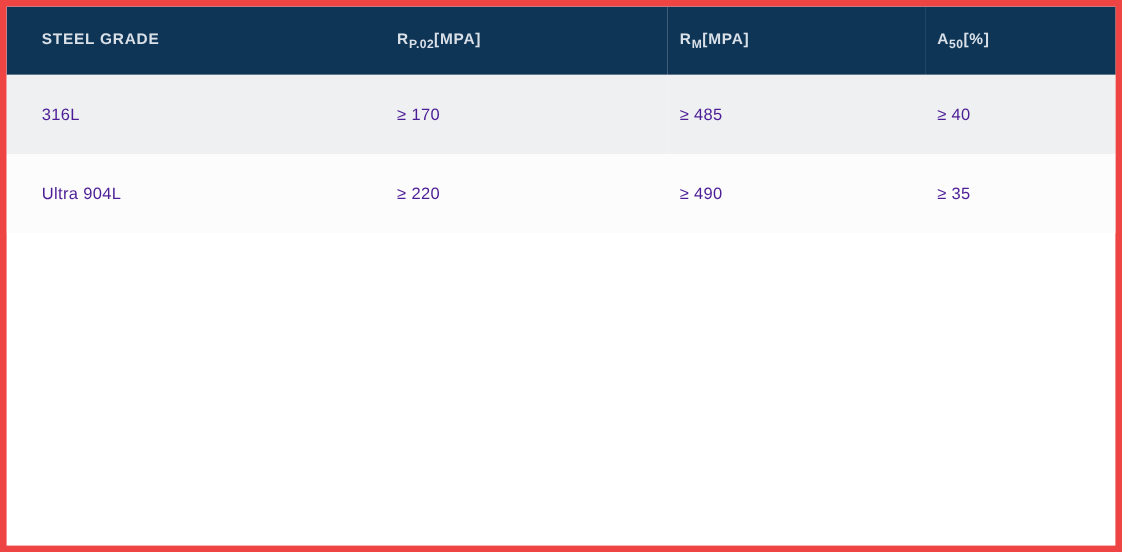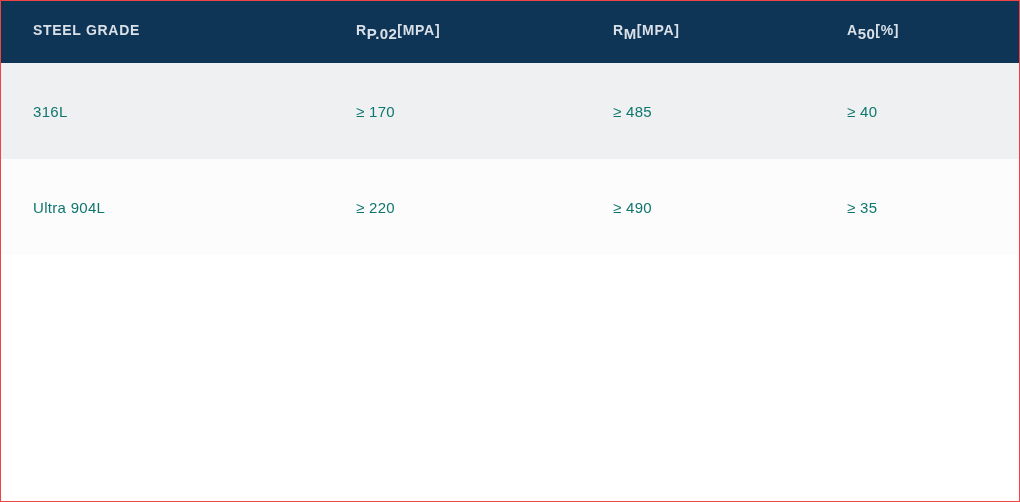--- a/index.html
+++ b/index.html
@@ -5,21 +5,21 @@
   html, body {
     margin: 0;
     padding: 0;
     background: #ffffff;
     font-family: "Liberation Sans", sans-serif;
   }
   .frame {
     width: 1020px;
     height: 502px;
     box-sizing: border-box;
-    border: 1px solid #ef4444;
+    border: 6px solid #ef4444;
     background: #ffffff;
     overflow: hidden;
   }
   table.grades {
     width: 100%;
     border-collapse: collapse;
     table-layout: fixed;
   }
   col.c1 { width: 344px; }
   col.c2 { width: 257px; }
@@ -31,31 +31,31 @@
     color: #d9e0e7;
     height: 62px;
     text-align: left;
     vertical-align: middle;
     font-size: 14px;
     font-weight: bold;
     letter-spacing: 0.7px;
     padding: 0;
   }
   thead th sub {
-    font-size: 15px;
+    font-size: 11px;
     letter-spacing: 0.4px;
     text-align: center;
   }
   tbody td {
     height: 64px;
     vertical-align: middle;
     font-size: 15px;
-    color: #0f766e;
+    color: #4c1d95;
     letter-spacing: 0.3px;
-    padding: 16px;
+    padding: 4px;
   }
   th:first-child, td:first-child { padding-left: 32px; }
   th:not(:first-child), td:not(:first-child) { padding-left: 11px; }
 
   tbody tr:nth-child(odd)  { background: #eef0f2; }
   tbody tr:nth-child(even) { background: #fcfcfd; }
 </style>
 </head>
 <body>
 

